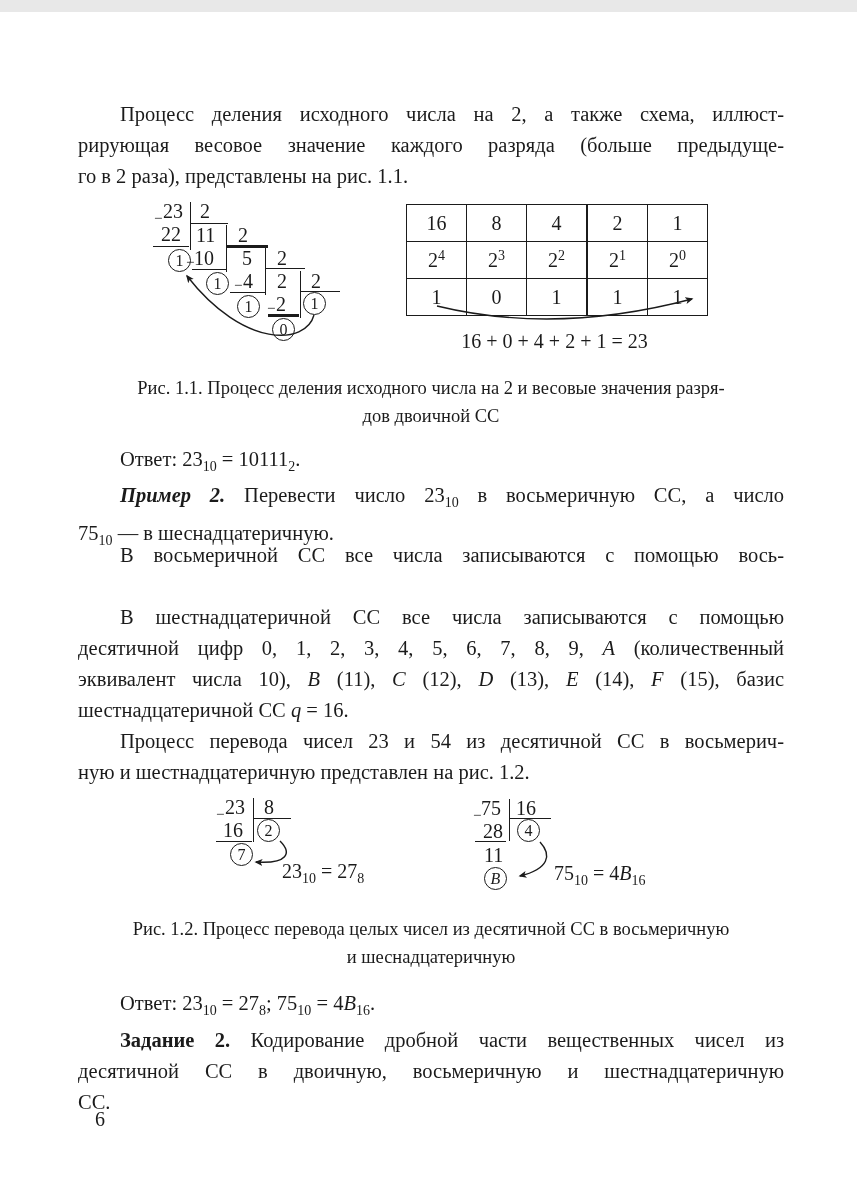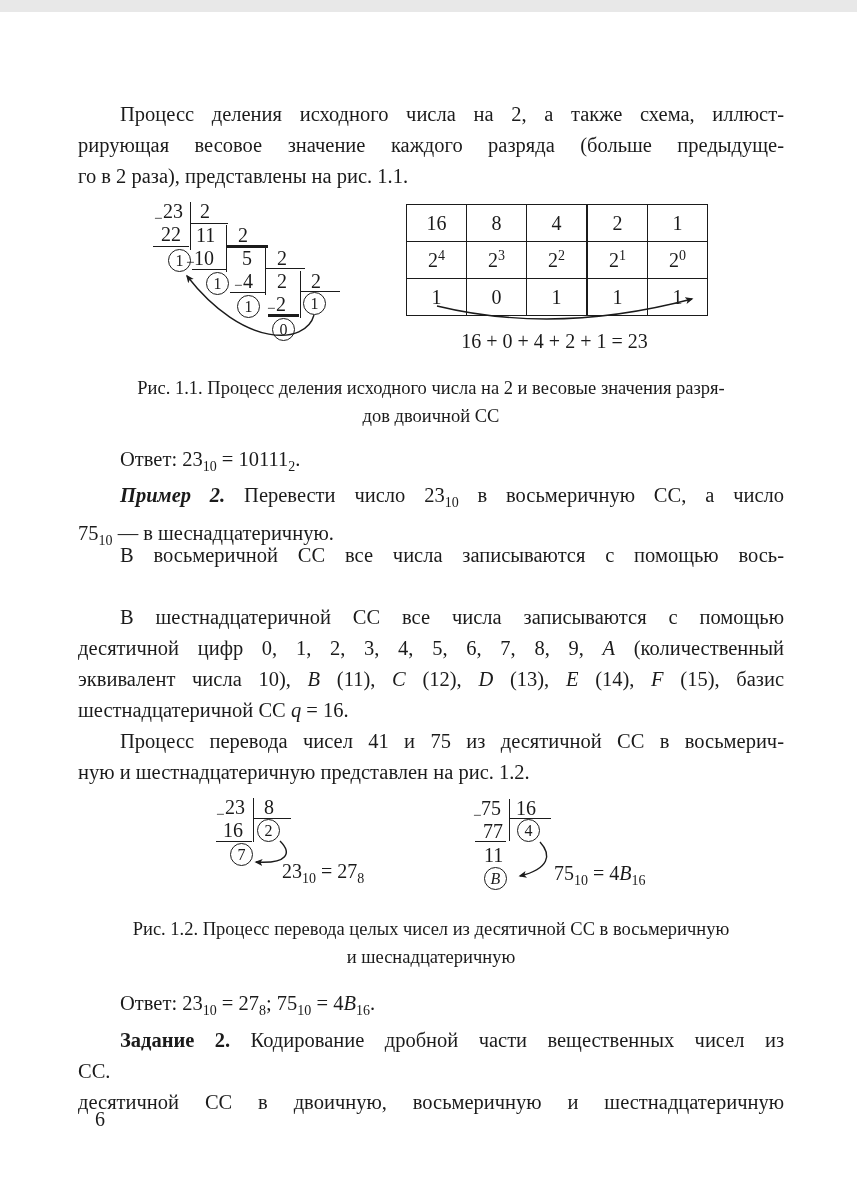--- a/index.html
+++ b/index.html
@@ -163,21 +163,21 @@
     </div>
 
   <div class="para" style="top:590px">
       <div class="tline just ind"><span class="r-n">В шестнадцатеричной СС все числа записываются с помощью</span></div>
       <div class="tline just"><span class="r-n">десятичной цифр 0, 1, 2, 3, 4, 5, 6, 7, 8, 9, </span><span class="r-i">A</span><span class="r-n"> (количественный</span></div>
       <div class="tline just"><span class="r-n">эквивалент числа 10), </span><span class="r-i">B</span><span class="r-n"> (11), </span><span class="r-i">C</span><span class="r-n"> (12), </span><span class="r-i">D</span><span class="r-n"> (13), </span><span class="r-i">E</span><span class="r-n"> (14), </span><span class="r-i">F</span><span class="r-n"> (15), базис</span></div>
       <div class="tline"><span class="r-n">шестнадцатеричной СС </span><span class="r-i">q</span><span class="r-n"> = 16.</span></div>
     </div>
 
   <div class="para" style="top:714px">
-      <div class="tline just ind"><span class="r-n">Процесс перевода чисел 41 и 75 из десятичной СС в восьмерич-</span></div>
+      <div class="tline just ind"><span class="r-n">Процесс перевода чисел 23 и 54 из десятичной СС в восьмерич-</span></div>
       <div class="tline"><span class="r-n">ную и шестнадцатеричную представлен на рис. 1.2.</span></div>
     </div>
 
   <div class="figarea" style="top:780px;height:110px">
 
     <div class="ladder" style="left:212px;top:0;width:170px;height:105px">
       <span class="minus" style="left:4px;top:15px">−</span>
       <span class="num" style="left:13px;top:4px">23</span>
       <i class="vl" style="left:41px;top:6px;height:44px"></i>
       <span class="num" style="left:52px;top:4px">8</span>
@@ -191,21 +191,21 @@
       </svg>
       <span class="resline" style="left:70px;top:68px"><span class="r-n">23</span><span class="r-sub">10</span><span class="r-n"> = 27</span><span class="r-sub">8</span></span>
     </div>
 
     <div class="ladder" style="left:468px;top:0;width:210px;height:110px">
       <span class="minus" style="left:5px;top:16px">−</span>
       <span class="num" style="left:13px;top:5px">75</span>
       <i class="vl" style="left:41px;top:7px;height:42px"></i>
       <span class="num" style="left:48px;top:5px">16</span>
       <i class="hl" style="left:41px;top:26px;width:42px"></i>
-      <span class="num" style="left:15px;top:28px">77</span>
+      <span class="num" style="left:15px;top:28px">28</span>
       <i class="hl" style="left:7px;top:49px;width:31px"></i>
       <span class="num" style="left:16px;top:52px">11</span>
       <span class="circ" style="left:16px;top:75px;font-style:italic">B</span>
       <span class="circ" style="left:49px;top:27px">4</span>
       <svg class="arrow-svg" style="left:0;top:0" width="210" height="110">
         <path d="M 72 50 C 84 63, 81 77, 52 84" marker-end="url(#ah)"></path>
       </svg>
       <span class="resline" style="left:86px;top:70px"><span class="r-n">75</span><span class="r-sub">10</span><span class="r-n"> = 4</span><span class="r-i">B</span><span class="r-sub">16</span></span>
     </div>
   </div>
@@ -214,19 +214,19 @@
       <div class="tline just"><span class="r-n">Рис. 1.2. Процесс перевода целых чисел из десятичной СС в восьмеричную</span></div>
       <div class="tline"><span class="r-n">и шеснадцатеричную</span></div>
     </div>
 
   <div class="para" style="top:976px">
       <div class="tline ind"><span class="r-n">Ответ: 23</span><span class="r-sub">10</span><span class="r-n"> = 27</span><span class="r-sub">8</span><span class="r-n">; 75</span><span class="r-sub">10</span><span class="r-n"> = 4</span><span class="r-i">B</span><span class="r-sub">16</span><span class="r-n">.</span></div>
     </div>
 
   <div class="para" style="top:1013px">
       <div class="tline just ind"><span class="r-b">Задание 2.</span><span class="r-n"> Кодирование дробной части вещественных чисел из</span></div>
+      <div class="tline just"><span class="r-n">десятичной СС в двоичную, восьмеричную и шестнадцатеричную</span></div>
       <div class="tline"><span class="r-n">СС.</span></div>
-      <div class="tline just"><span class="r-n">десятичной СС в двоичную, восьмеричную и шестнадцатеричную</span></div>
     </div>
 
   <div id="pagenum" style="left:95px;top:1096px">6</div>
 
 </div>
 
 </body></html>

